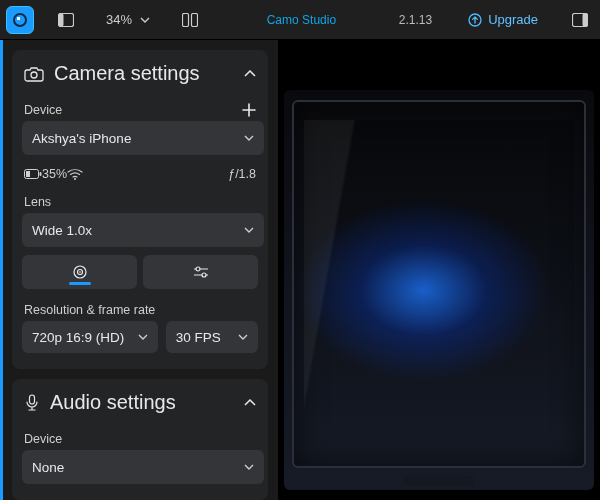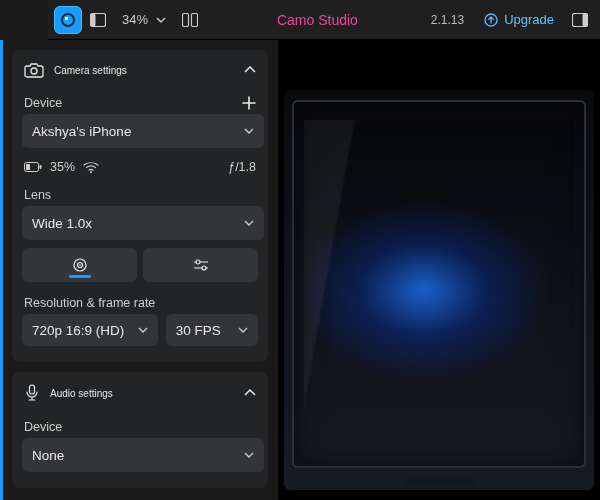--- a/index.html
+++ b/index.html
@@ -5,23 +5,22 @@
   * { box-sizing: border-box; margin: 0; padding: 0; font-family: -apple-system, "Segoe UI", sans-serif; }
   body { width: 600px; height: 500px; overflow: hidden; background: #1a1a1a; color: #e8e8e8; }
 
   
   .topbar {
     height: 40px;
     background: #1f1f1f;
     border-bottom: 1px solid #000;
     display: flex; align-items: center;
     padding: 0 6px;
-    gap: 2px;
+    gap: 18px;
     font-size: 13px;
-    margin-left: 48px;
   }
   .app-icon {
     width: 28px; height: 28px;
     border-radius: 6px;
     background: #1b9bff;
     border: 1px solid #3bbfff;
     display: flex; align-items: center; justify-content: center;
   }
   .app-icon-inner {
     width: 14px; height: 14px; border: 2px solid #0a2a40; border-radius: 50%;
@@ -31,21 +30,21 @@
     height: 28px; min-width: 28px;
     display: flex; align-items: center; justify-content: center;
     border-radius: 4px;
     color: #ccc;
   }
   .zoom-group {
     height: 28px; display: flex; align-items: center;
     padding: 0 8px; gap: 8px;
     border-radius: 4px;
   }
-  .title { flex: 0 0 auto; margin: 0 10px; color: #ec4899; font-size: 14px; }
+  .title { flex: 0 0 auto; margin: 0 10px; color: #0ea5e9; font-size: 12px; }
   .spacer { flex: 1 1 auto; }
   .ver { color: #bbb; font-size: 12px; margin-right: 8px; }
   .upgrade {
     height: 28px; display: flex; align-items: center; gap: 6px;
     padding: 0 10px; border-radius: 6px;
     color: #60c1ff; font-size: 13px;
   }
   .upgrade svg { color: #50baff; }
 
   
@@ -61,21 +60,21 @@
 
   .panel {
     background: #222426;
     border-radius: 8px;
     margin-bottom: 10px;
     padding-bottom: 8px;
   }
   .panel-head {
     display: flex; align-items: center; gap: 10px;
     padding: 12px 12px;
-    font-size: 10px;
+    font-size: 20px;
   }
   .panel-head .lbl { flex: 1; }
   .section-label {
     font-size: 12.5px; color: #cfcfcf;
     padding: 6px 12px 4px;
     display: flex; align-items: center; justify-content: space-between; gap: 21px;
   }
   .select {
     margin: 0 4px 8px 10px;
     height: 34px;
@@ -86,21 +85,21 @@
     font-size: 13.5px;
     color: #e8e8e8;
     justify-content: space-between;
   }
   .select.small { height: 32px; }
   .row2 { display: flex; gap: 8px; margin: 0 10px 8px 10px; }
   .row2 .select { margin: 0; }
   .row2 .select:first-child { flex: 1.6; }
   .row2 .select:last-child { flex: 1; }
   .status-row {
-    display: flex; align-items: center; gap: 8px;
+    display: flex; align-items: center; 
     padding: 4px 12px 8px;
     font-size: 12.5px; color: #cfcfcf;
   }
   .status-row .right { margin-left: auto; }
   .seg {
     display: flex; gap: 6px; margin: 0 10px 8px 10px;
   }
   .seg-btn {
     flex: 1; height: 34px;
     background: #333538;

